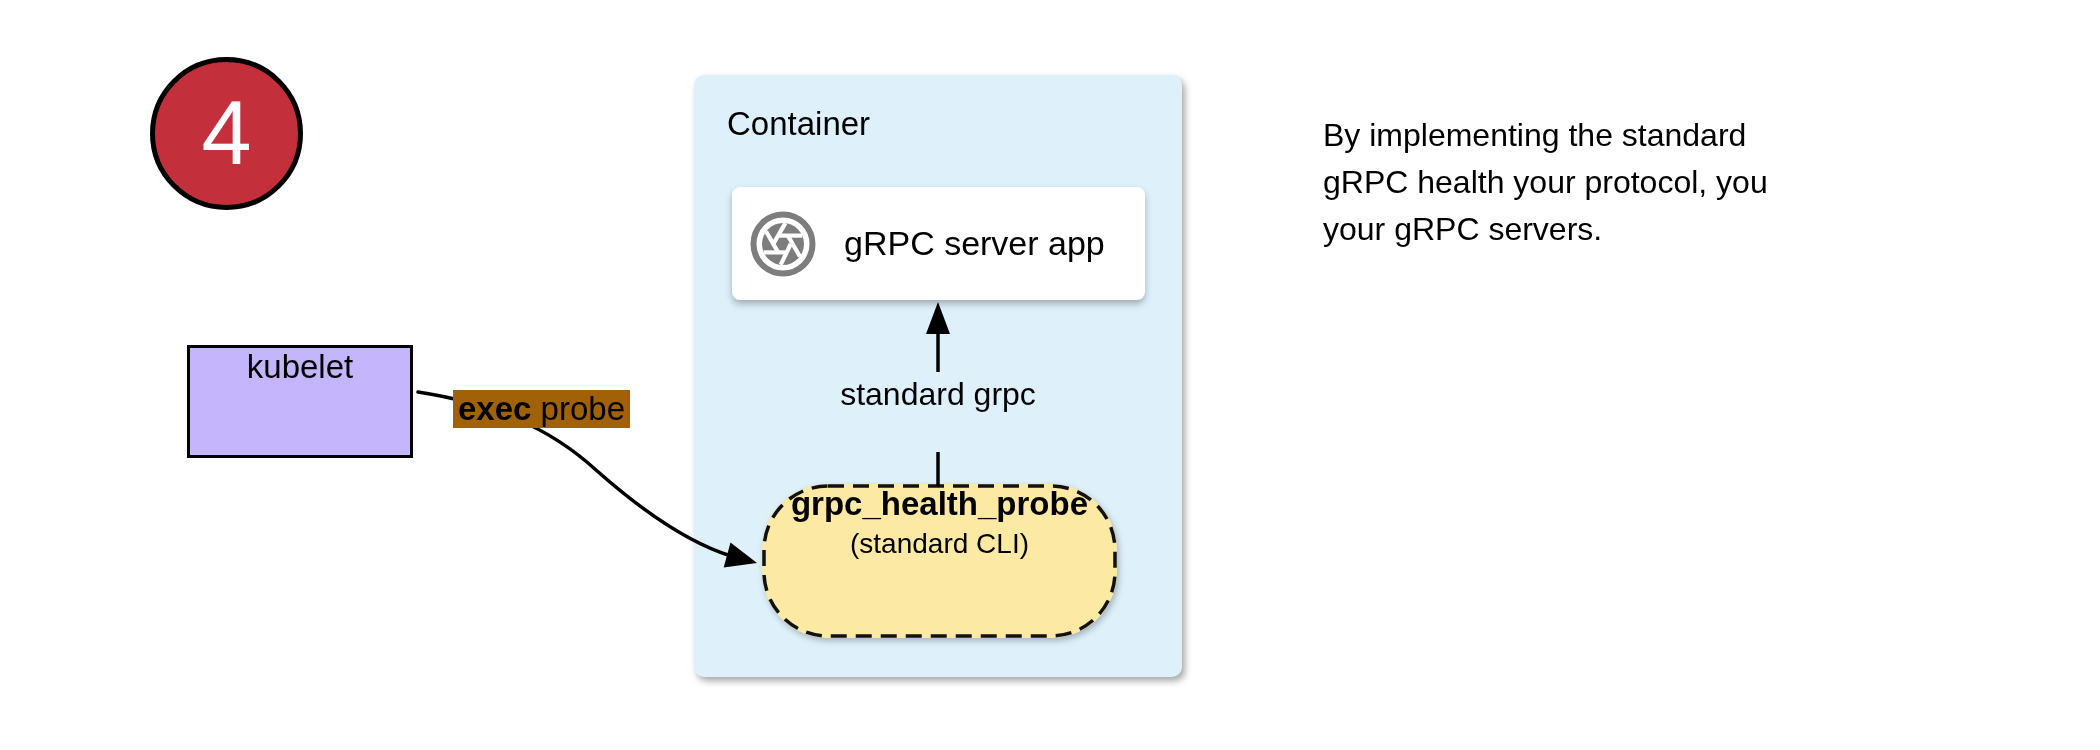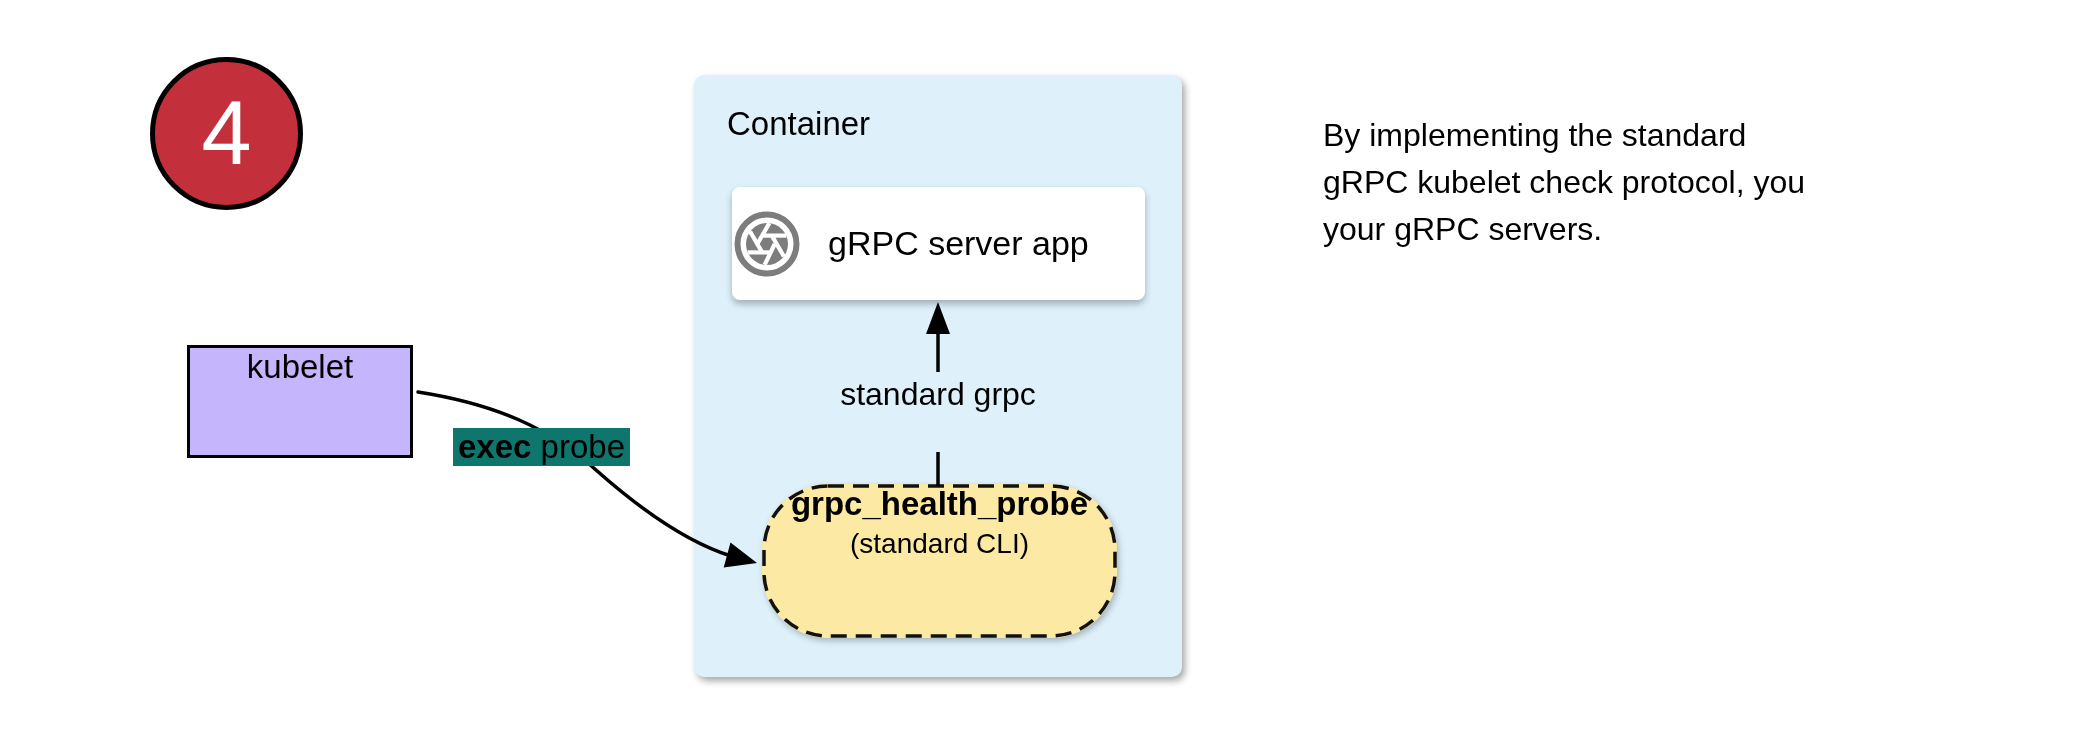--- a/index.html
+++ b/index.html
@@ -64,21 +64,21 @@
 
   
   .server-card {
     position: absolute;
     left: 732px; top: 187px;
     width: 413px; height: 113px;
     background: #ffffff;
     border-radius: 8px;
     box-shadow: 0 4px 7px rgba(0,0,0,0.28);
     display: flex; align-items: center;
-    padding-left: 2px;
+    padding-left: 18px;
     box-sizing: border-box;
     font-size: 34px;
     z-index: 2;
   }
   .server-card .card-label { margin-left: 28px; }
 
   
   .probe-pill {
     position: absolute;
     left: 762px; top: 484px;
@@ -107,22 +107,22 @@
     text-align: center;
     font-size: 32px;
     line-height: 40px;
     white-space: nowrap;
     z-index: 3;
   }
 
   
   .exec-label {
     position: absolute;
-    left: 453px; top: 428px;
-    background: #0f766e;
+    left: 453px; top: 390px;
+    background: #a16207;
     padding: 0 5px;
     font-size: 33px;
     white-space: nowrap;
     z-index: 5;
   }
   .exec-label .b { font-weight: bold; }
 
   
   .note {
     position: absolute;
@@ -198,17 +198,17 @@
       <polygon points="938,302 926,334 950,334" fill="#000000"></polygon>
     </g>
   </svg>
 
   <div class="exec-label">
     <span class="b">exec</span><span> probe</span>
   </div>
 
   <div class="note">
     <div>By implementing the standard</div>
-    <div>gRPC kubelet check protocol, you</div>
+    <div>gRPC health your protocol, you</div>
     <div>your gRPC servers.</div>
   </div>
 
 </div>
 
 </body></html>

